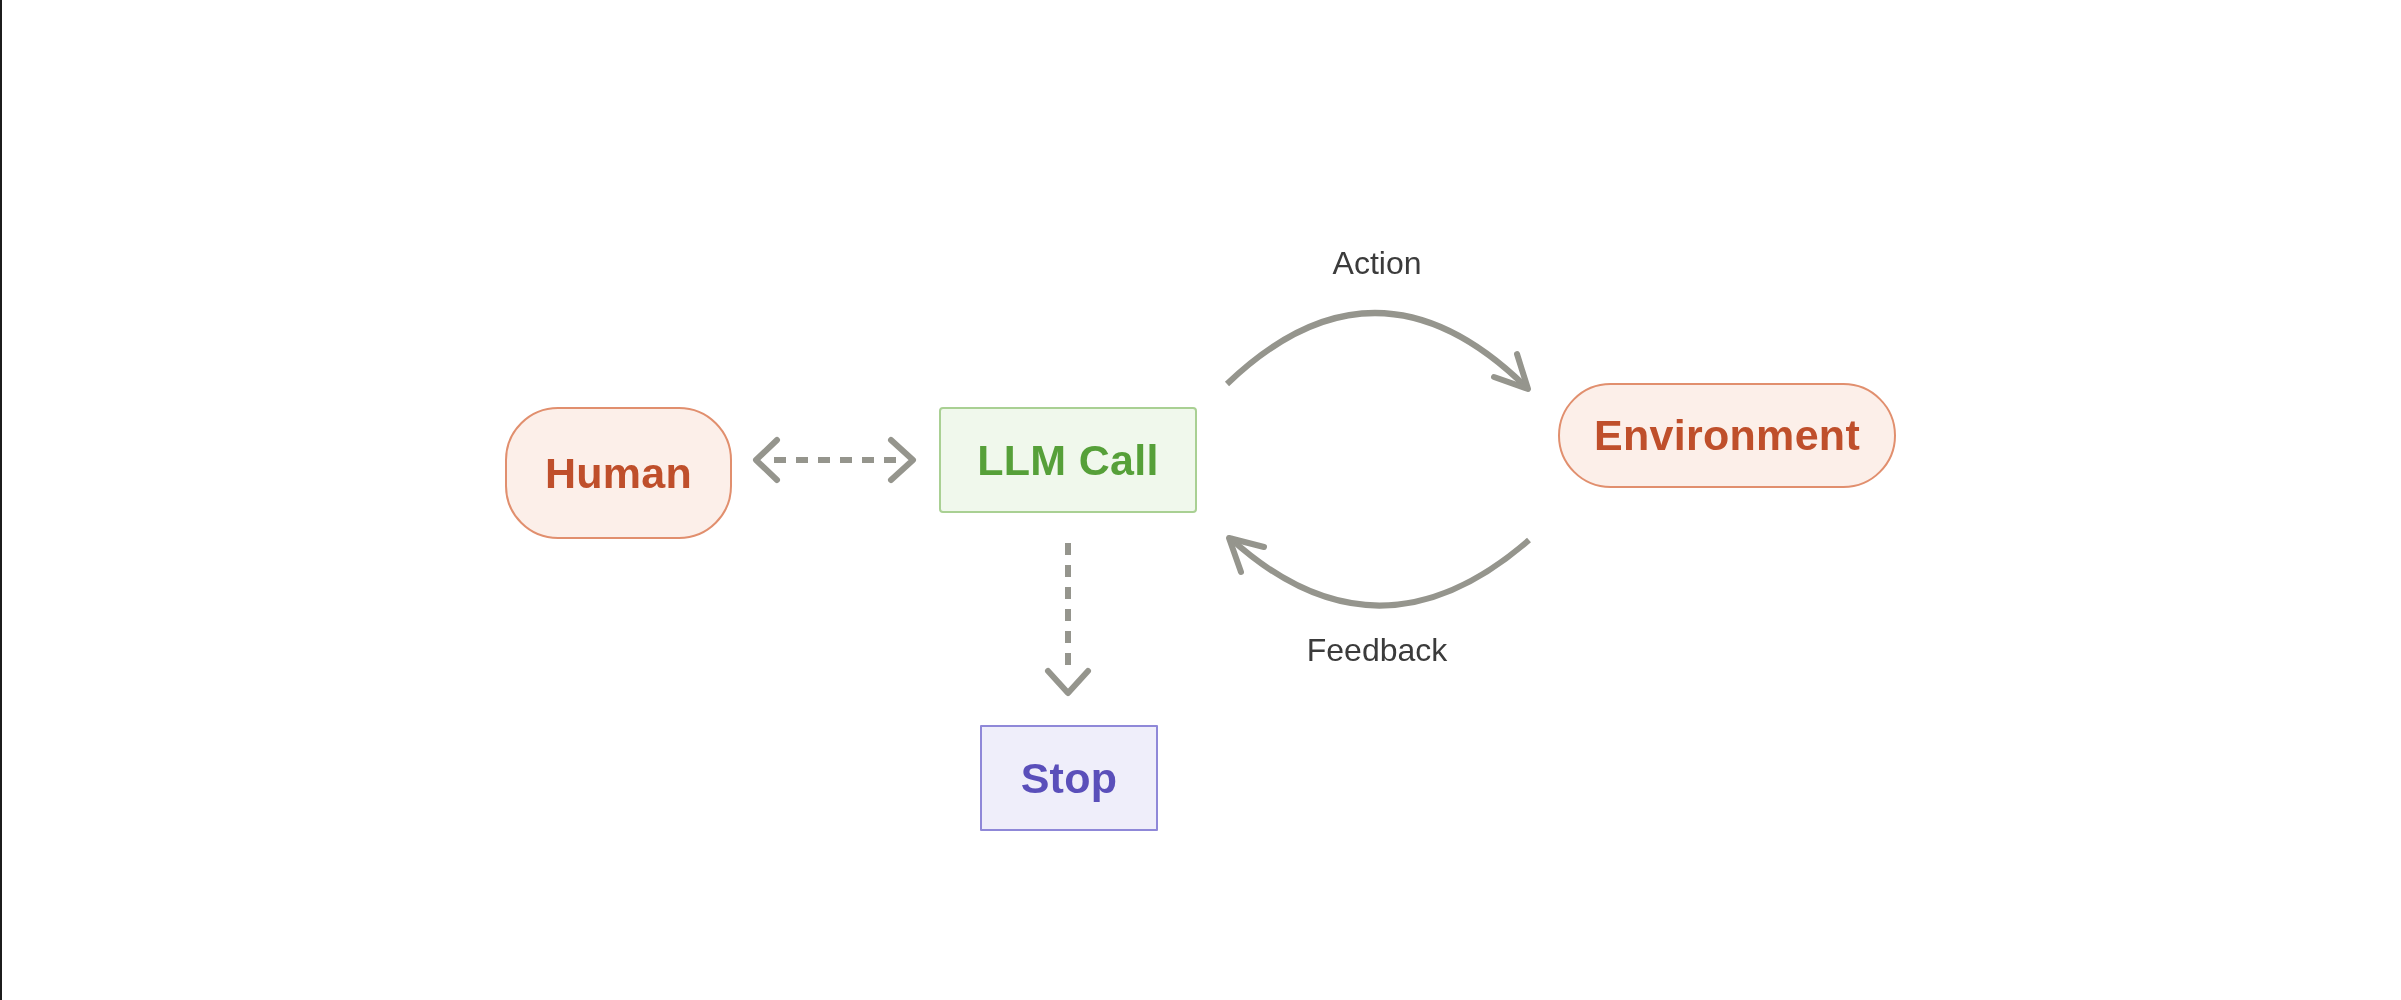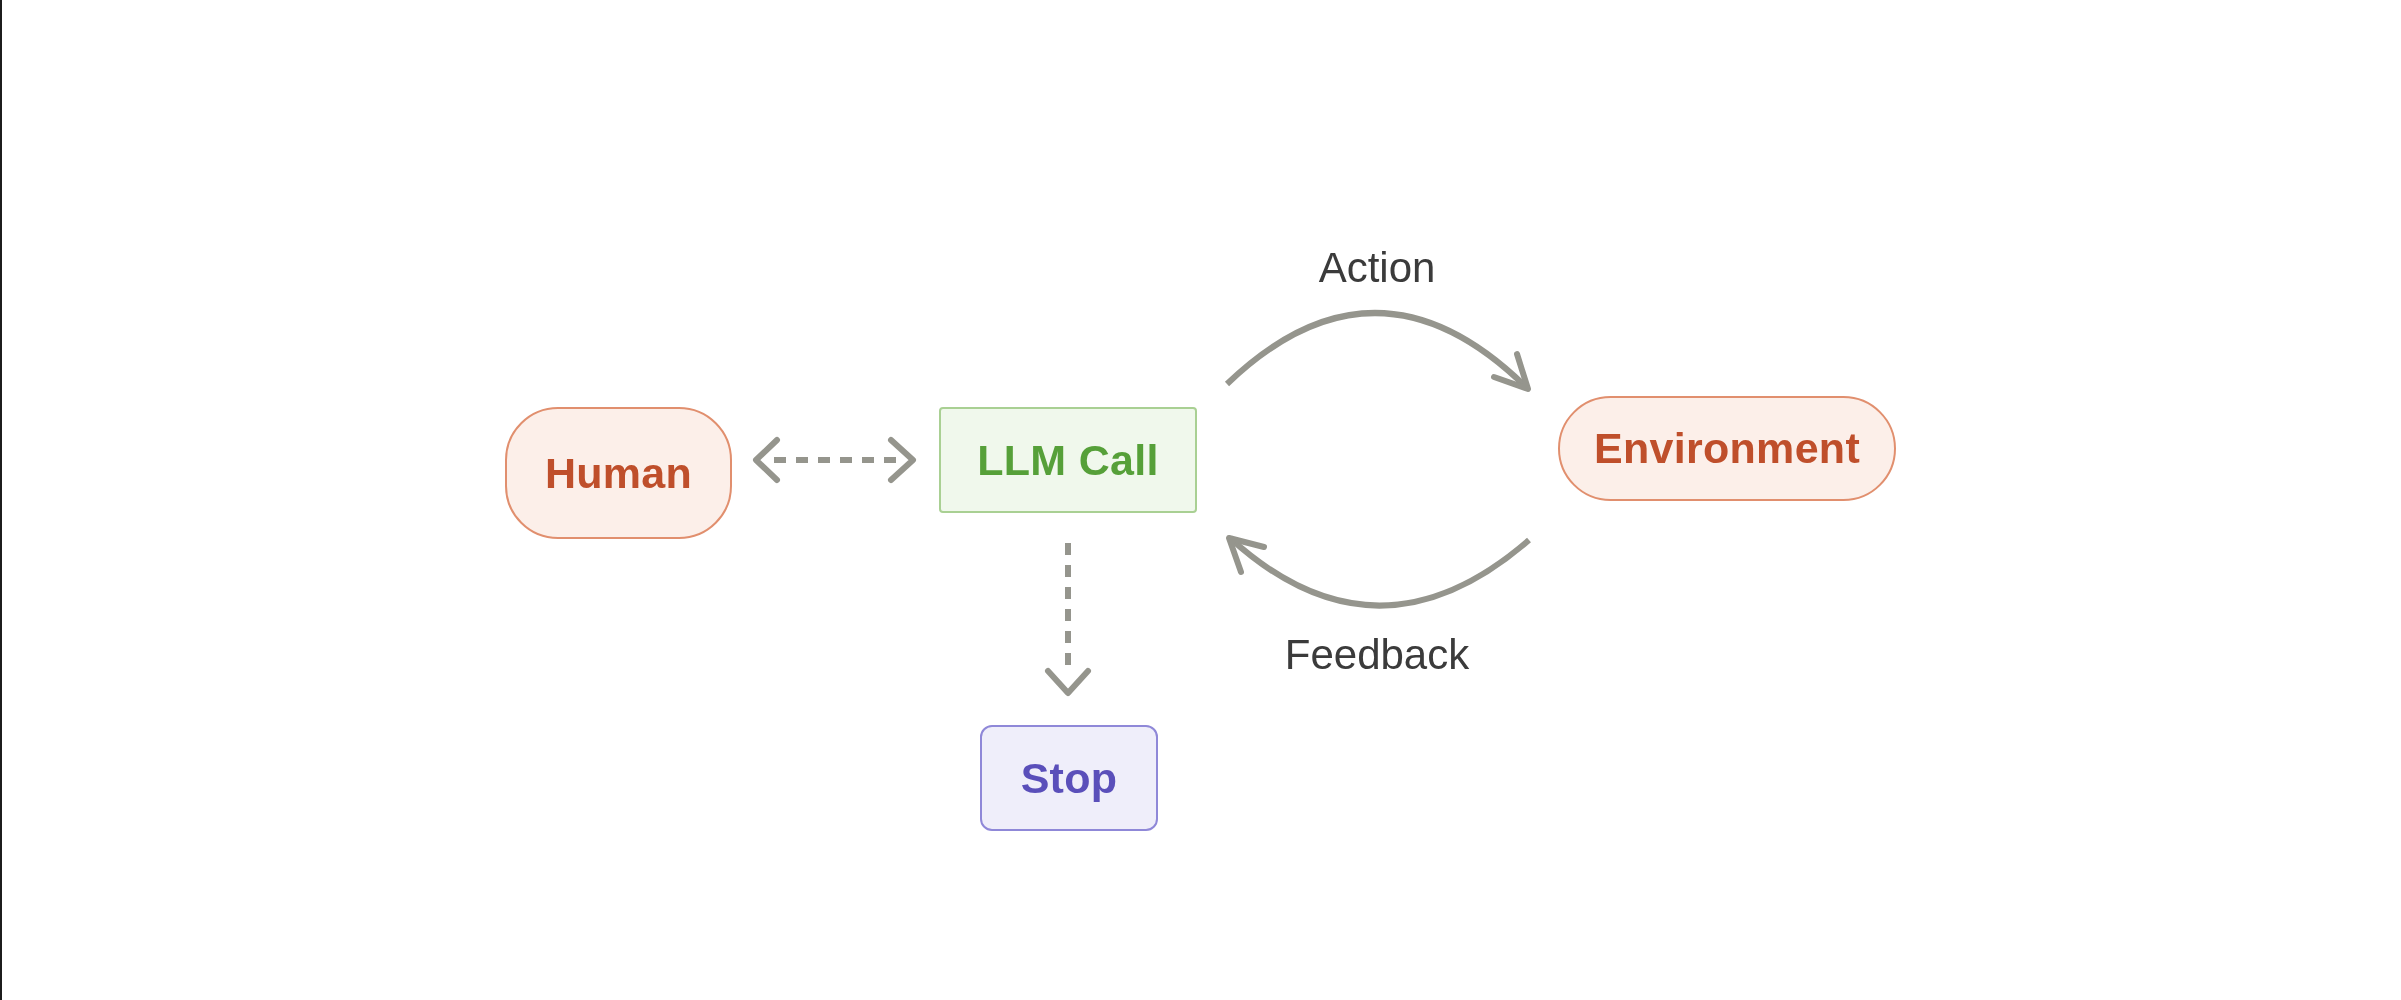--- a/index.html
+++ b/index.html
@@ -63,38 +63,38 @@
   }
   .node-llm {
     left: 939px; top: 407px; width: 258px; height: 106px;
     background: var(--llm-fill);
     border: 2.5px solid var(--llm-border);
     border-radius: 4px;
     color: var(--llm-text);
     text-align: right;
   }
   .node-environment {
-    left: 1558px; top: 396px; width: 338px; height: 105px;
+    left: 1558px; top: 383px; width: 338px; height: 105px;
     background: var(--human-fill);
     border: 2.5px solid var(--human-border);
     border-radius: 53px;
     color: var(--human-text);
   }
   .node-stop {
     left: 980px; top: 725px; width: 178px; height: 106px;
     background: var(--stop-fill);
     border: 2.5px solid var(--stop-border);
-    border-radius: 12px;
+    border-radius: 1px;
     color: var(--stop-text);
   }
 
   .edge-label {
     position: absolute;
     transform: translateX(-50%);
-    font-size: 42px;
+    font-size: 32px;
     font-weight: 400;
     color: var(--edge-label);
     line-height: 1;
     white-space: nowrap;
   }
   .edge-label-action   { left: 1377px; top: 247px; }
   .edge-label-feedback { left: 1377px; top: 634px; }
 </style>
 </head>
 <body>

